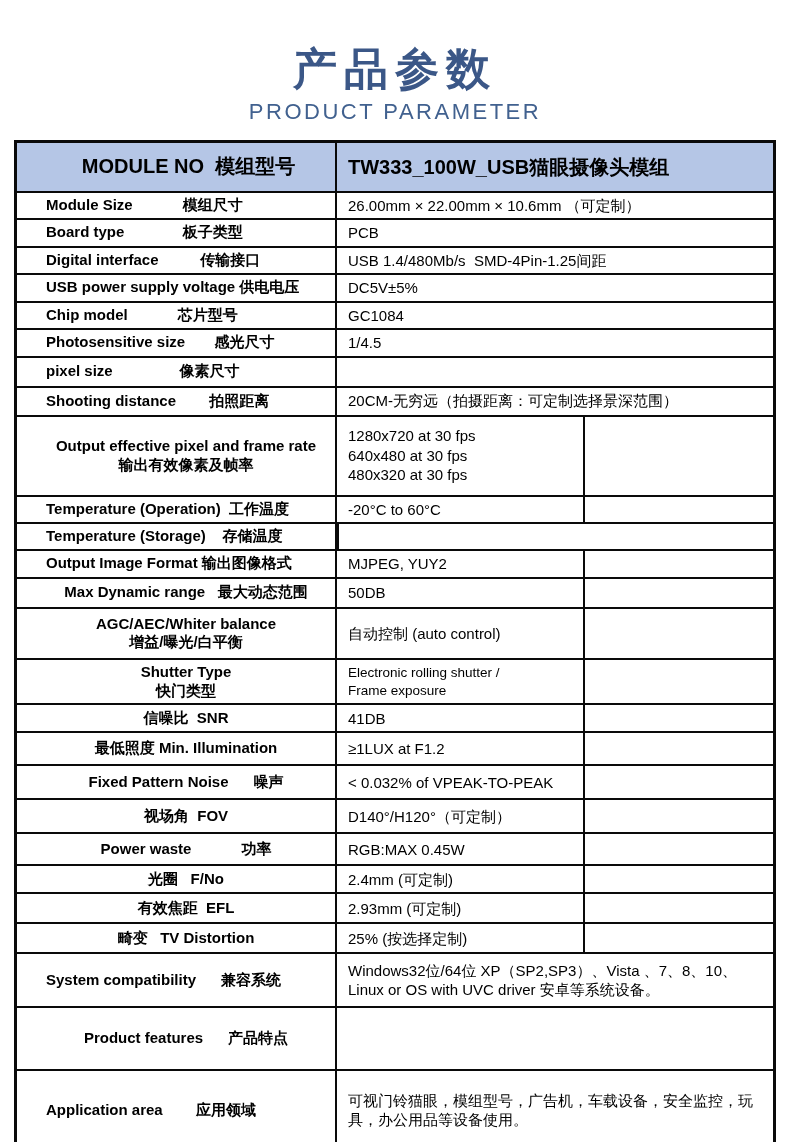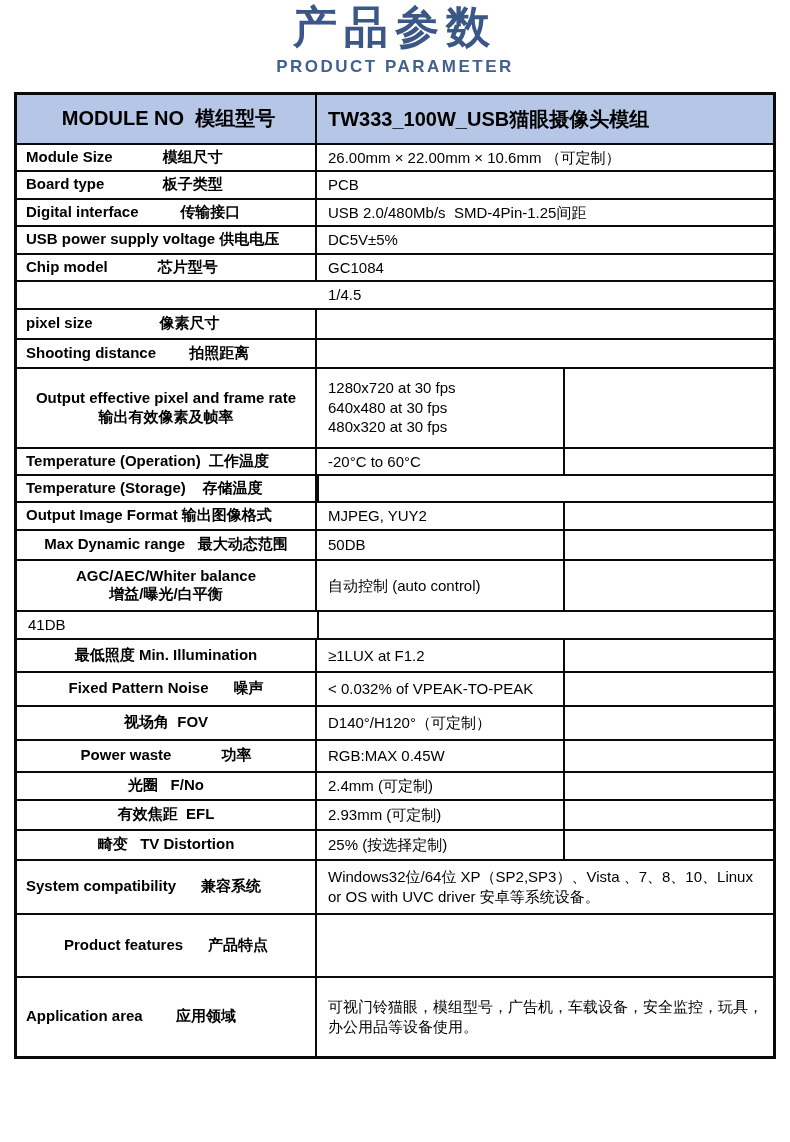--- a/index.html
+++ b/index.html
@@ -1,34 +1,34 @@
 <!DOCTYPE html>
 <html><head>
 <meta charset="utf-8">
 <style>
   html,body{margin:0;padding:0;}
   body{
     width:790px;height:1142px;background:#ffffff;color:#000;
     font-family:"Liberation Sans","DejaVu Sans",sans-serif;
     -webkit-font-smoothing:antialiased;
   }
-  .title-wrap{text-align:center;padding-top:2px;}
+  .title-wrap{text-align:center;padding-top:2px;margin-top:42px;}
   .page-title{
     font-size:44px;font-weight:bold;color:#3b5787;letter-spacing:7px;line-height:1.15;
   }
   .page-subtitle{
-    font-size:17px;color:#41618f;letter-spacing:2.5px;margin-top:4px;font-weight:bold;
+    font-size:22px;color:#41618f;letter-spacing:2.5px;margin-top:4px;font-weight:normal;
   }
   .param-table{
     margin:15px 0 0 14px;width:762px;box-sizing:border-box;
     border:3px solid #0a0a0a;background:#fff;
   }
   .row{
     display:grid;grid-template-columns:300px 246px 1fr;
-    box-sizing:border-box;border-top:2px solid #0a0a0a;
+    box-sizing:border-box;border-top:2px solid #0a0a0a;padding-left:20px;
   }
   .row.header-row{border-top:none;background:#b5c6e6;min-height:48px;grid-template-columns:300px 1fr;}
   .cell{
     display:flex;align-items:center;box-sizing:border-box;
     white-space:pre-wrap;line-height:1.25;
   }
   .label{
     border-right:2px solid #0a0a0a;font-weight:bold;font-size:15px;
     padding:3px 4px 3px 9px;justify-content:flex-start;text-align:center;
   }
@@ -63,38 +63,40 @@
   <div class="row span h27">
     <div class="cell label">Module Size            模组尺寸</div>
     <div class="cell value">26.00mm × 22.00mm × 10.6mm （可定制）</div>
   </div>
   <div class="row span h24">
     <div class="cell label">Board type              板子类型</div>
     <div class="cell value">PCB</div>
   </div>
   <div class="row span h24">
     <div class="cell label">Digital interface          传输接口</div>
-    <div class="cell value">USB 2.0/480Mb/s  SMD-4Pin-1.25间距</div>
+    <div class="cell value">USB 1.4/480Mb/s  SMD-4Pin-1.25间距</div>
   </div>
   <div class="row span h26">
     <div class="cell label">USB power supply voltage 供电电压</div>
     <div class="cell value">DC5V±5%</div>
   </div>
   <div class="row span h26">
     <div class="cell label">Chip model            芯片型号</div>
     <div class="cell value">GC1084</div>
   </div>
   <div class="row span h27">
+    <div class="cell label">Photosensitive size       感光尺寸</div>
     <div class="cell value">1/4.5</div>
   </div>
   <div class="row span h30">
     <div class="cell label">pixel size                像素尺寸</div>
   </div>
   <div class="row span h29">
     <div class="cell label">Shooting distance        拍照距离</div>
+    <div class="cell value">20CM-无穷远（拍摄距离：可定制选择景深范围）</div>
   </div>
 
   <div class="row center h80">
     <div class="cell label">Output effective pixel and frame rate
 输出有效像素及帧率</div>
     <div class="cell value">1280x720 at 30 fps
 640x480 at 30 fps
 480x320 at 30 fps</div>
     <div class="cell empty"></div>
   </div>
@@ -116,21 +118,29 @@
     <div class="cell label">Max Dynamic range   最大动态范围</div>
     <div class="cell value">50DB</div>
     <div class="cell empty"></div>
   </div>
   <div class="row center h51">
     <div class="cell label">AGC/AEC/Whiter balance
 增益/曝光/白平衡</div>
     <div class="cell value">自动控制 (auto control)</div>
     <div class="cell empty"></div>
   </div>
+  <div class="row center small h44">
+    <div class="cell label">Shutter Type
+快门类型</div>
+    <div class="cell value">Electronic rolling shutter /
+Frame exposure</div>
+    <div class="cell empty"></div>
+  </div>
   <div class="row center h28">
+    <div class="cell label">信噪比  SNR</div>
     <div class="cell value">41DB</div>
     <div class="cell empty"></div>
   </div>
   <div class="row center h33">
     <div class="cell label">最低照度 Min. Illumination</div>
     <div class="cell value">≥1LUX at F1.2</div>
     <div class="cell empty"></div>
   </div>
   <div class="row center h34">
     <div class="cell label">Fixed Pattern Noise      噪声</div>

